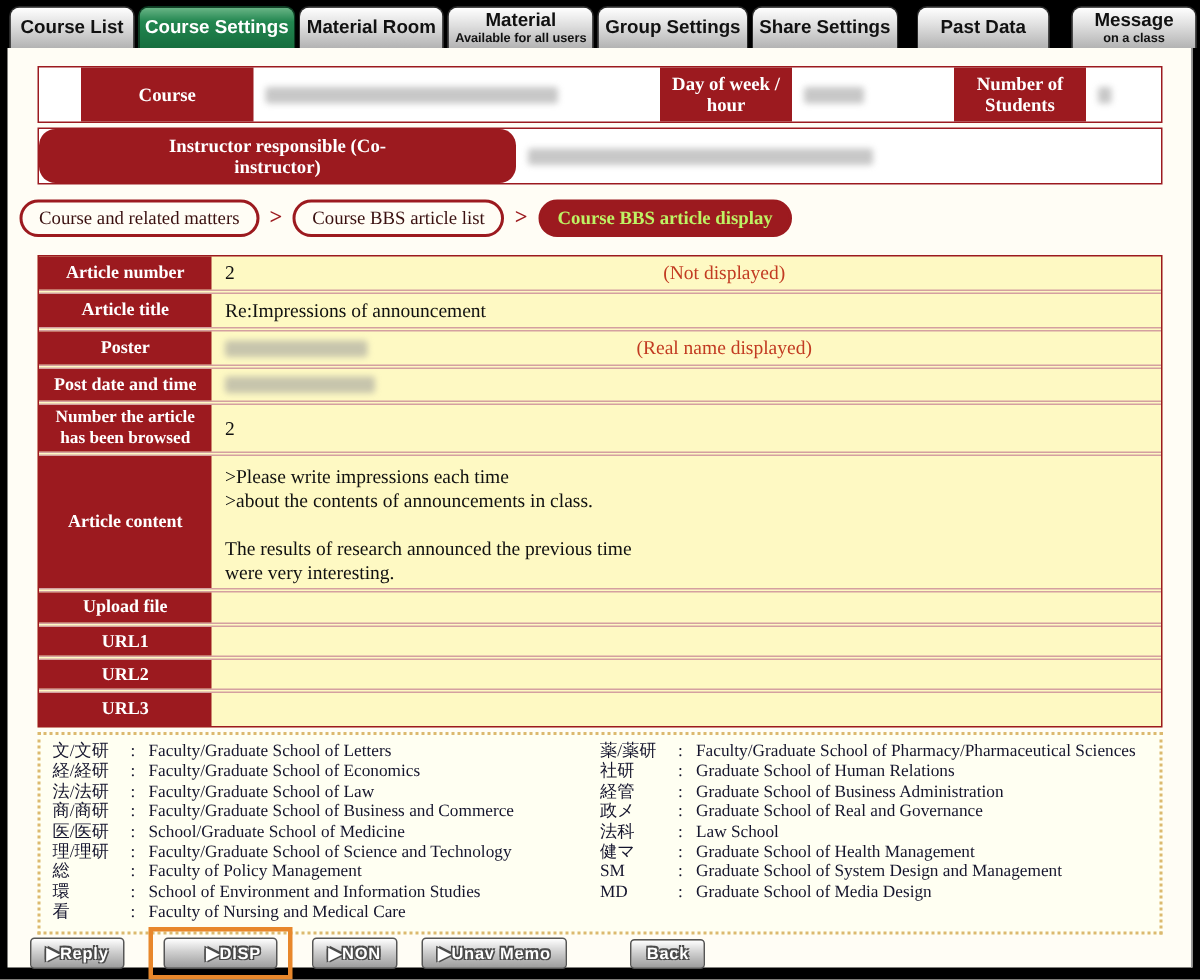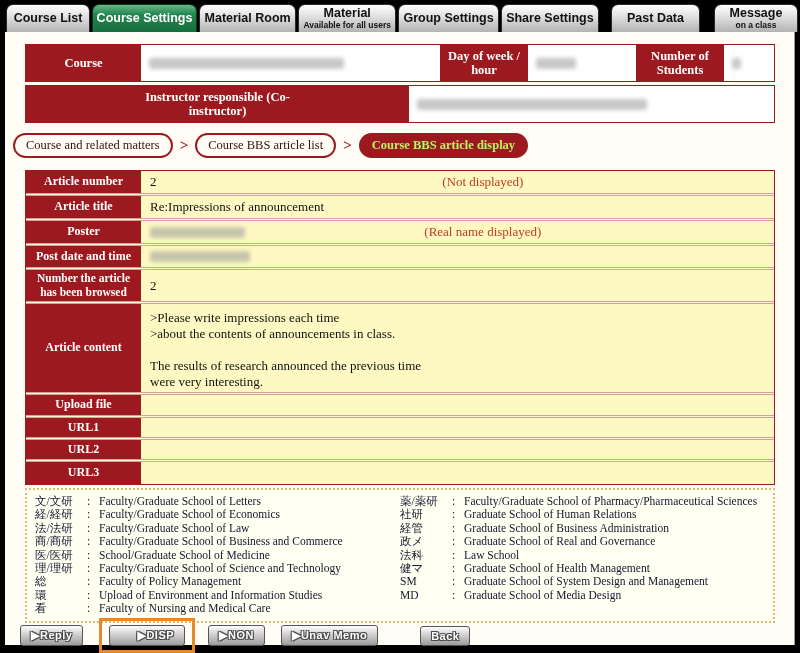--- a/index.html
+++ b/index.html
@@ -37,33 +37,33 @@
   }
   .tab:nth-child(7){margin-left:10px;padding:0 20px;}
   .tab:nth-child(8){margin-left:12px;}
   
   .page{
     position:absolute;top:32px;left:5px;width:790px;bottom:8px;
     background:#fffdf5;border-right:1px solid #999;
   }
   
   .hrow{position:absolute;left:20px;width:750px;border:1px solid var(--maroon);background:#fff;display:flex;}
-  .hrow1{top:12px;height:38px;}
+  .hrow1{top:12px;height:38px;padding-left:28px;}
   .hrow2{top:53px;height:38px;}
   .hlabel{
     background:var(--maroon);color:#fff;font-weight:bold;font-size:12.5px;line-height:14px;
     display:flex;align-items:center;justify-content:center;text-align:center;padding:2px 4px;
   }
   .hval{display:flex;align-items:center;padding:0 8px;}
   .w-course{width:115px;}
   .w-day{width:88px;}
   .w-dayval{width:108px;}
   .w-stud{width:88px;}
   .w-studval{width:50px;}
-  .w-inst{width:383px;}
+  .w-inst{width:318px;border-radius:11px;}
   .hval.grow{flex:1;}
   .inst-inner{width:180px;}
   
   .redact{height:11px;border-radius:2px;background:#9a9a9a;filter:blur(2px);opacity:.55;}
   .r-course{width:195px;}
   .r-day{width:40px;}
   .r-stud{width:9px;}
   .r-inst{width:230px;}
   
   .crumbs{position:absolute;top:101px;left:8px;display:flex;align-items:center;}
@@ -271,21 +271,21 @@
           <span class="ldesc">Faculty/Graduate School of Science and Technology</span>
         </div>
         <div class="lrow">
           <span class="labbr">総</span>
           <span class="lsep">:</span>
           <span class="ldesc">Faculty of Policy Management</span>
         </div>
         <div class="lrow">
           <span class="labbr">環</span>
           <span class="lsep">:</span>
-          <span class="ldesc">Upload of Environment and Information Studies</span>
+          <span class="ldesc">School of Environment and Information Studies</span>
         </div>
         <div class="lrow">
           <span class="labbr">看</span>
           <span class="lsep">:</span>
           <span class="ldesc">Faculty of Nursing and Medical Care</span>
         </div>
       </div>
     <div class="lcol" id="legend-right">
         <div class="lrow">
           <span class="labbr">薬/薬研</span>

